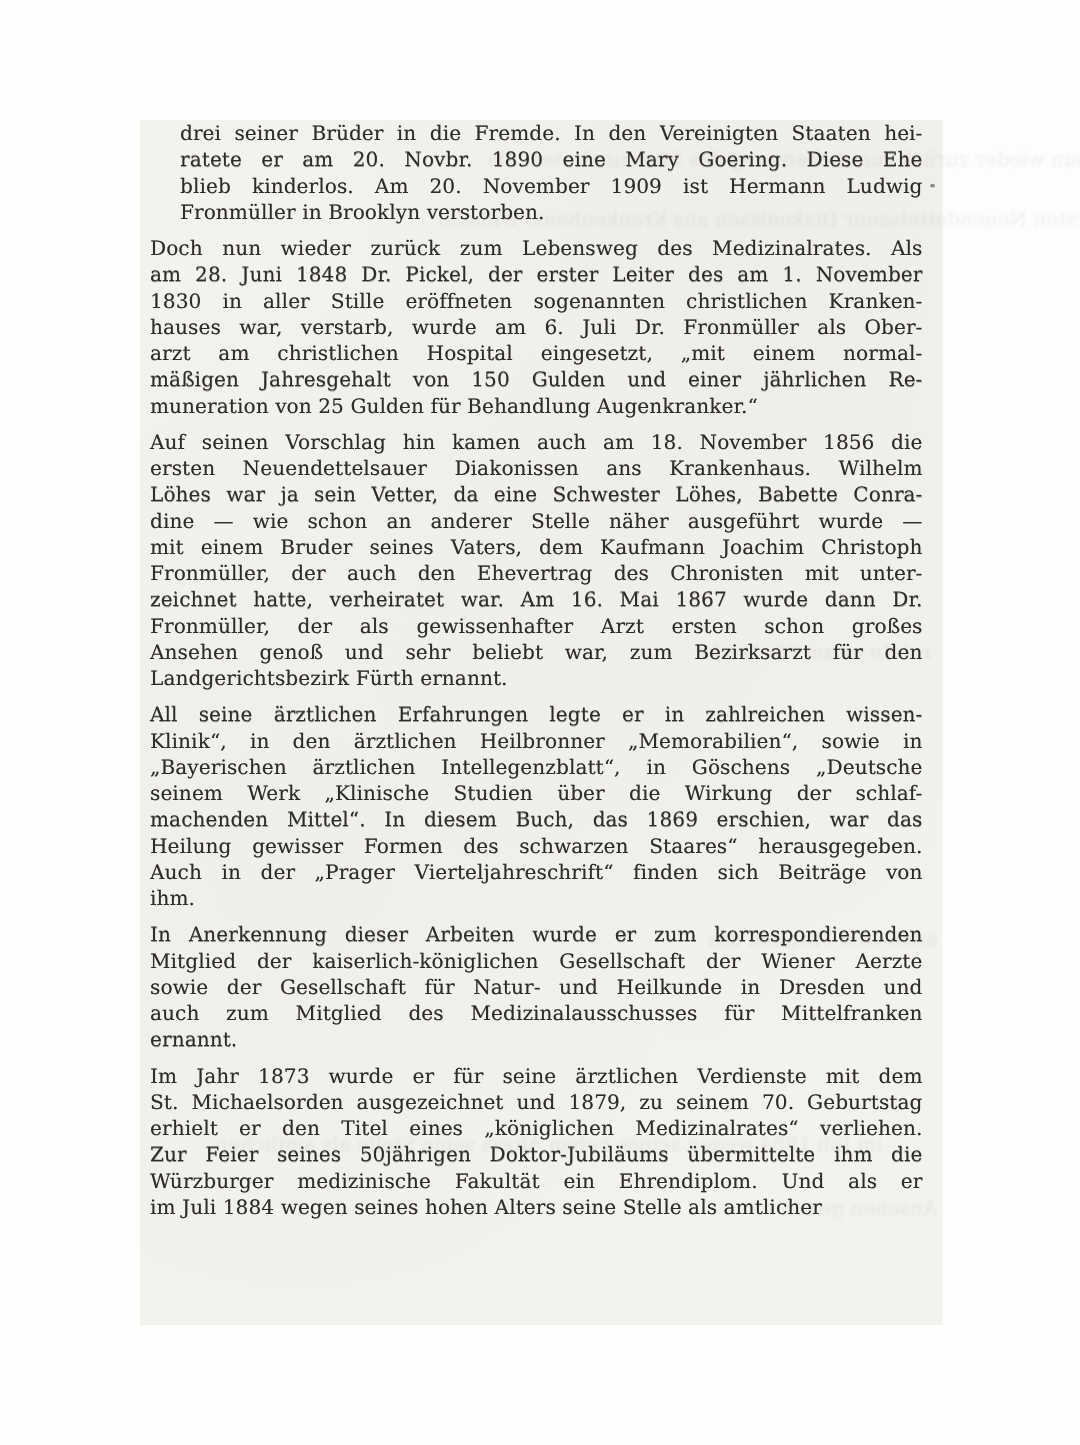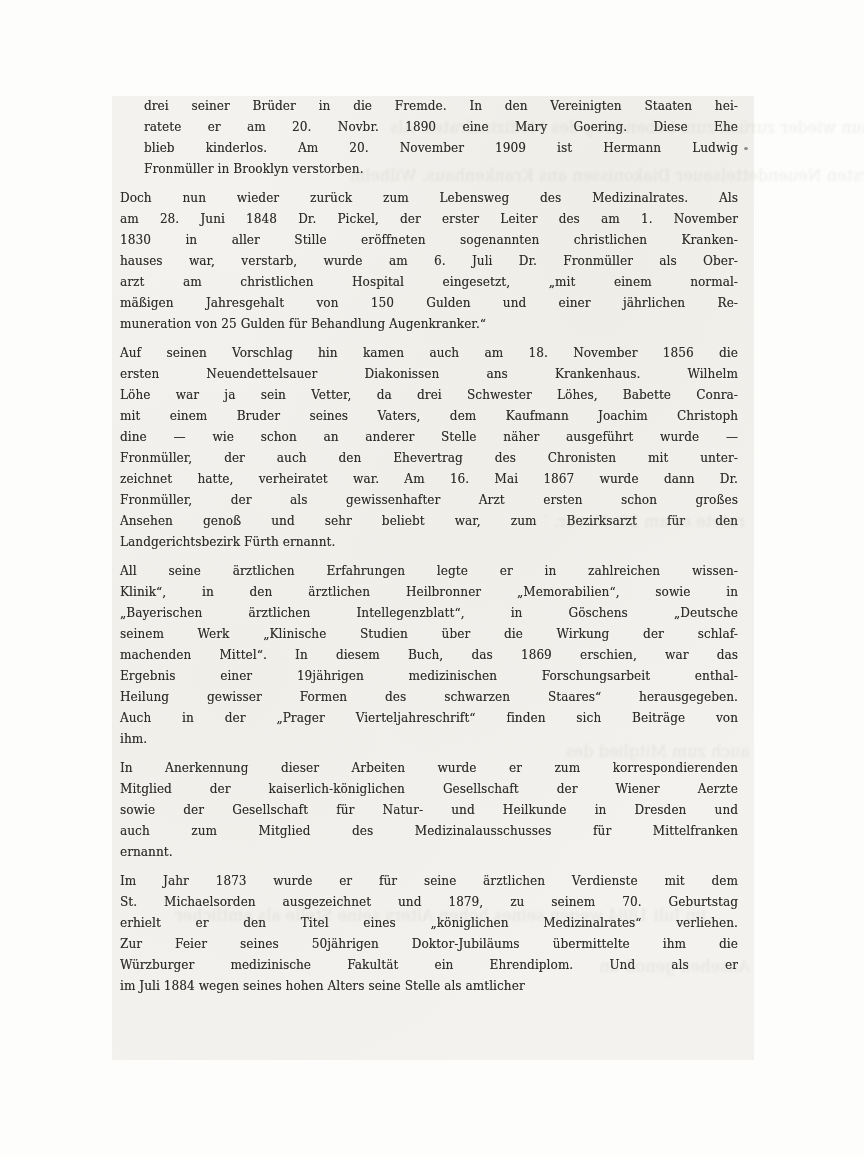--- a/index.html
+++ b/index.html
@@ -24,21 +24,21 @@
       radial-gradient(ellipse at 75% 15%, rgba(90,85,70,0.03), transparent 55%),
       radial-gradient(ellipse at 20% 60%, rgba(90,85,70,0.025), transparent 60%),
       var(--paper, #f3f2ee);
   }
   .text-block {
     position: absolute;
     left: 120px;
     top: 96px;
     width: 618px;
     color: var(--ink, #2e2c29);
-    font-size: 12px;
+    font-size: 16px;
     line-height: 21px;
     letter-spacing: 0.1px;
     text-shadow: 0.2px 0.2px 0.4px rgba(45,42,38,0.45);
   }
   .para {
     margin: 0 0 8px 0;
   }
   .para.indented {
     margin-left: 24px;
   }
@@ -87,36 +87,35 @@
       <div class="line">am 28. Juni 1848 Dr. Pickel, der erster Leiter des am 1. November</div>
       <div class="line">1830 in aller Stille eröffneten sogenannten christlichen Kranken-</div>
       <div class="line">hauses war, verstarb, wurde am 6. Juli Dr. Fronmüller als Ober-</div>
       <div class="line">arzt am christlichen Hospital eingesetzt, „mit einem normal-</div>
       <div class="line">mäßigen Jahresgehalt von 150 Gulden und einer jährlichen Re-</div>
       <div class="line last">muneration von 25 Gulden für Behandlung Augenkranker.“</div>
     </div>
     <div class="para">
       <div class="line">Auf seinen Vorschlag hin kamen auch am 18. November 1856 die</div>
       <div class="line">ersten Neuendettelsauer Diakonissen ans Krankenhaus. Wilhelm</div>
-      <div class="line">Löhe war ja sein Vetter, da drei Schwester Löhes, Babette Conra-</div>
+      <div class="line">Löhes war ja sein Vetter, da eine Schwester Löhes, Babette Conra-</div>
+      <div class="line">dine — wie schon an anderer Stelle näher ausgeführt wurde —</div>
       <div class="line">mit einem Bruder seines Vaters, dem Kaufmann Joachim Christoph</div>
-      <div class="line">dine — wie schon an anderer Stelle näher ausgeführt wurde —</div>
       <div class="line">Fronmüller, der auch den Ehevertrag des Chronisten mit unter-</div>
       <div class="line">zeichnet hatte, verheiratet war. Am 16. Mai 1867 wurde dann Dr.</div>
       <div class="line">Fronmüller, der als gewissenhafter Arzt ersten schon großes</div>
       <div class="line">Ansehen genoß und sehr beliebt war, zum Bezirksarzt für den</div>
       <div class="line last">Landgerichtsbezirk Fürth ernannt.</div>
     </div>
     <div class="para">
       <div class="line">All seine ärztlichen Erfahrungen legte er in zahlreichen wissen-</div>
       <div class="line">Klinik“, in den ärztlichen Heilbronner „Memorabilien“, sowie in</div>
       <div class="line">„Bayerischen ärztlichen Intellegenzblatt“, in Göschens „Deutsche</div>
       <div class="line">seinem Werk „Klinische Studien über die Wirkung der schlaf-</div>
       <div class="line">machenden Mittel“. In diesem Buch, das 1869 erschien, war das</div>
-      <div class="line">Ergebnis einer 19jährigen medizinischen Forschungsarbeit enthal-</div>
       <div class="line">Heilung gewisser Formen des schwarzen Staares“ herausgegeben.</div>
       <div class="line">Auch in der „Prager Vierteljahreschrift“ finden sich Beiträge von</div>
       <div class="line last">ihm.</div>
     </div>
     <div class="para">
       <div class="line">In Anerkennung dieser Arbeiten wurde er zum korrespondierenden</div>
       <div class="line">Mitglied der kaiserlich-königlichen Gesellschaft der Wiener Aerzte</div>
       <div class="line">sowie der Gesellschaft für Natur- und Heilkunde in Dresden und</div>
       <div class="line">auch zum Mitglied des Medizinalausschusses für Mittelfranken</div>
       <div class="line last">ernannt.</div>

